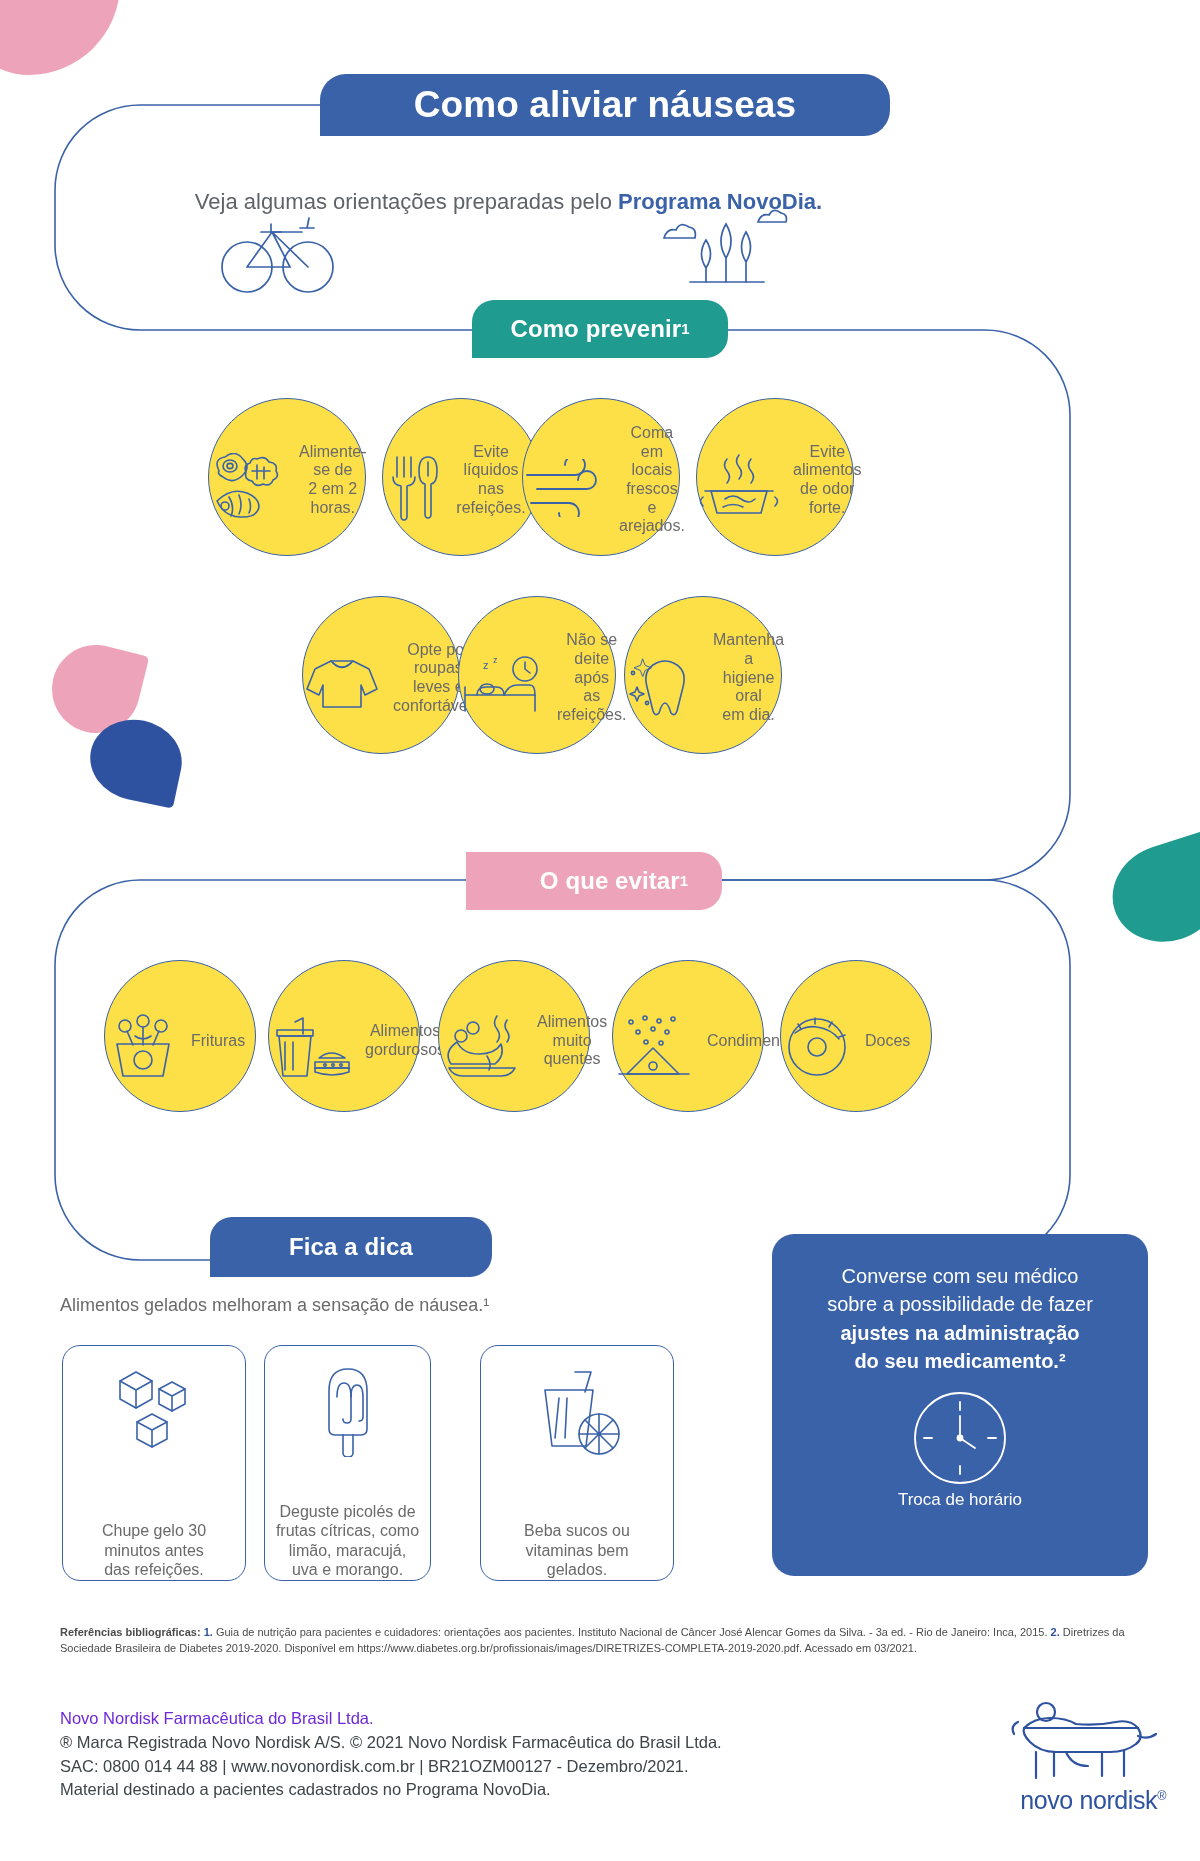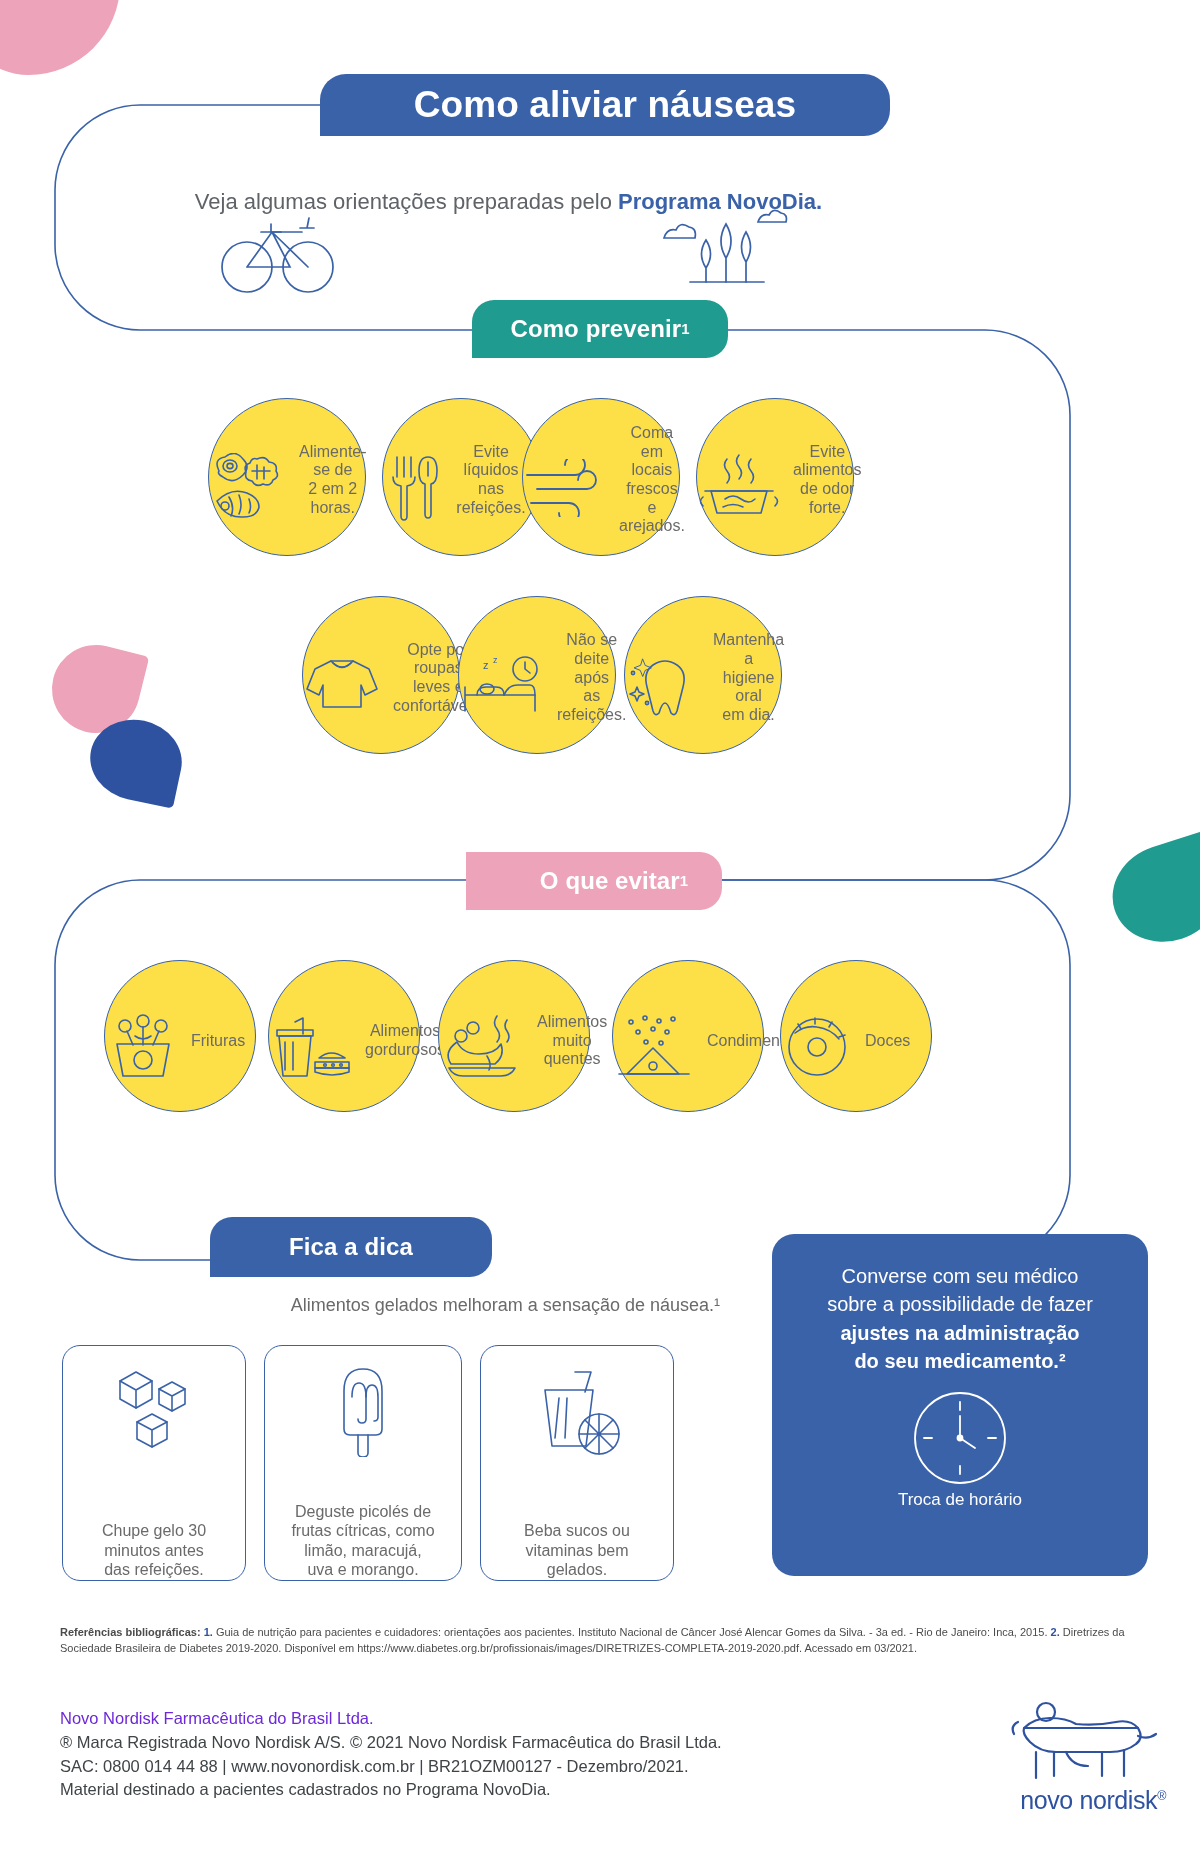--- a/index.html
+++ b/index.html
@@ -101,21 +101,21 @@
   .tipcard{
     position:absolute; border:1.6px solid #3a62a8; border-radius:18px;
     background:#fff; display:flex; flex-direction:column;
     align-items:center; justify-content:space-between; z-index:5;
   }
   .tipcard .ico{ height:98px; display:flex; align-items:center; justify-content:center; margin-top:16px; }
   .tipcard .lbl{ font-size:16px; line-height:1.22; color:#6a6a6a; text-align:center; padding:0 10px; margin-top:8px; }
 
   #tipline{
     position:absolute; left:60px; top:1295px; width:660px;
-    text-align:right; font-size:18px; color:#6a6a6a; z-index:6;
+    text-align:left; font-size:18px; color:#6a6a6a; z-index:6;
   }
 
   
   #cta{
     position:absolute; left:772px; top:1234px; width:376px; height:342px;
     background:#3a62a8; border-radius:22px; z-index:5;
     display:flex; flex-direction:column; align-items:center;
   }
   #cta .cta-text{
     color:#fff; text-align:center; font-size:20px; line-height:1.42;
@@ -395,21 +395,21 @@
         <path d="M24 22 v18 M24 22 l16 -9 M24 22 l-16 -9"></path>
         <path d="M60 14 l13 7 v15 l-13 7 l-13 -7 v-15z"></path>
         <path d="M60 28 v15 M60 28 l13 -7 M60 28 l-13 -7"></path>
         <path d="M40 46 l15 8 v17 l-15 8 l-15 -8 v-17z"></path>
         <path d="M40 62 v17 M40 62 l15 -8 M40 62 l-15 -8"></path>
       </svg>
     </div>
     <div class="lbl">Chupe gelo 30<br>minutos antes<br>das refeições.</div>
   </div>
 
-  <div class="tipcard" style="left:264px;top:1345px;width:198px;height:236px;">
+  <div class="tipcard" style="left:264px;top:1345px;width:167px;height:236px;">
     <div class="ico">
       <svg width="62" height="92" viewBox="0 0 62 92" fill="none" stroke="#3a62a8" stroke-width="1.6" stroke-linecap="round" stroke-linejoin="round">
         <path d="M12 26 q0 -22 19 -22 q19 0 19 22 v38 q0 6 -6 6 h-26 q-6 0 -6 -6z"></path>
         <path d="M20 32 q0 -14 7 -14 q7 0 7 14 v22 q0 4 -4 4 q-4 0 -4 -4"></path>
         <path d="M34 32 q0 -12 6 -12 q6 0 6 12 v20 q0 4 -4 4"></path>
         <path d="M26 70 v18 q0 4 5 4 q5 0 5 -4 v-18"></path>
       </svg>
     </div>
     <div class="lbl">Deguste picolés de<br>frutas cítricas, como<br>limão, maracujá,<br>uva e morango.</div>
   </div>

